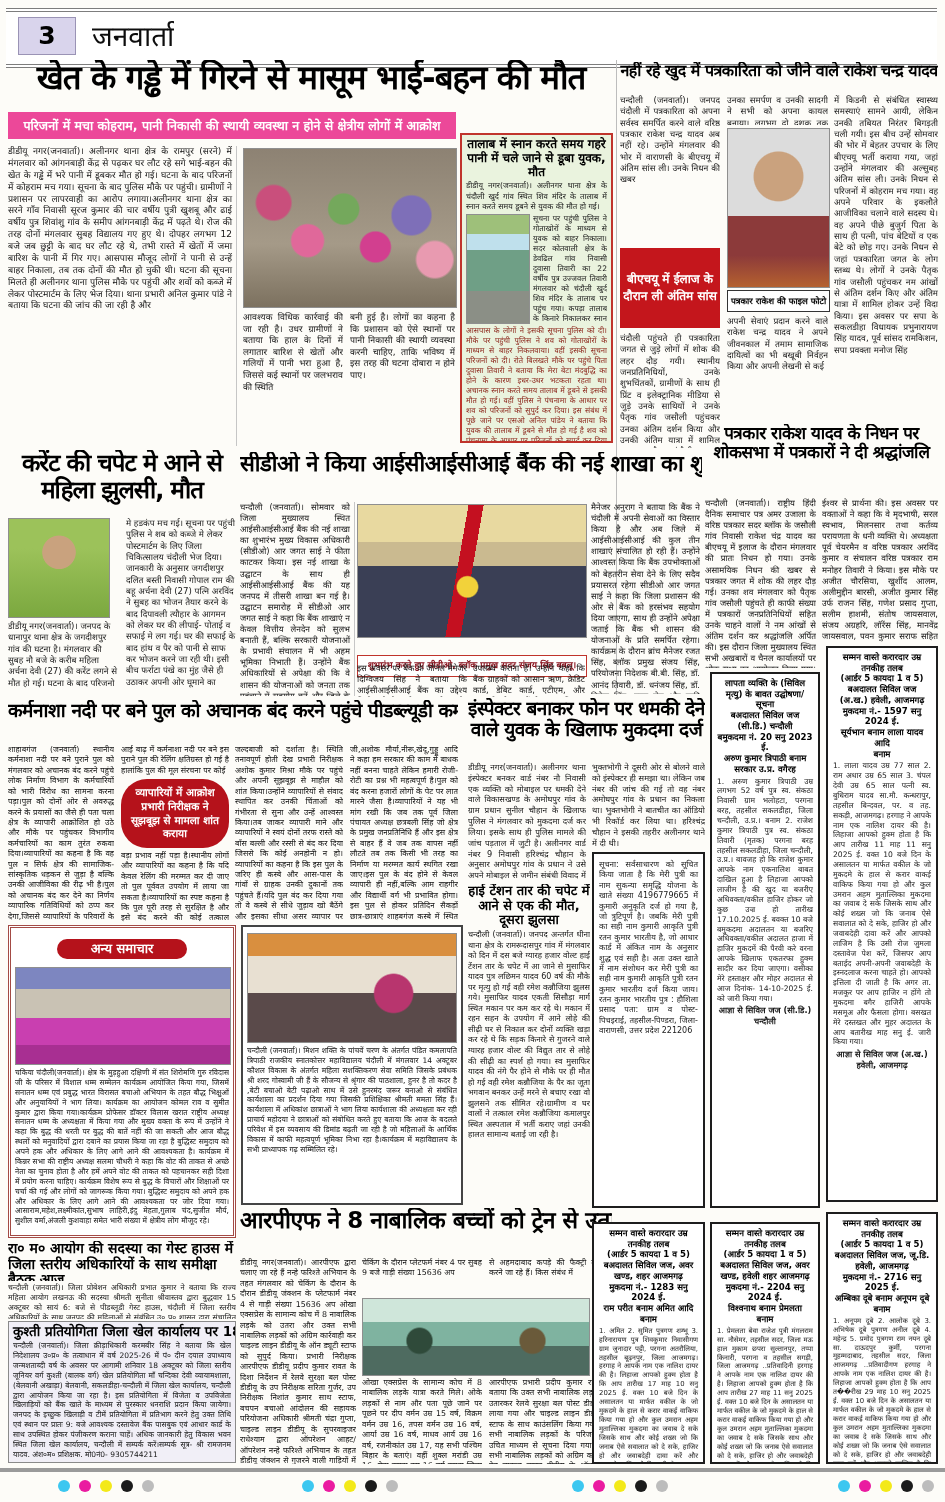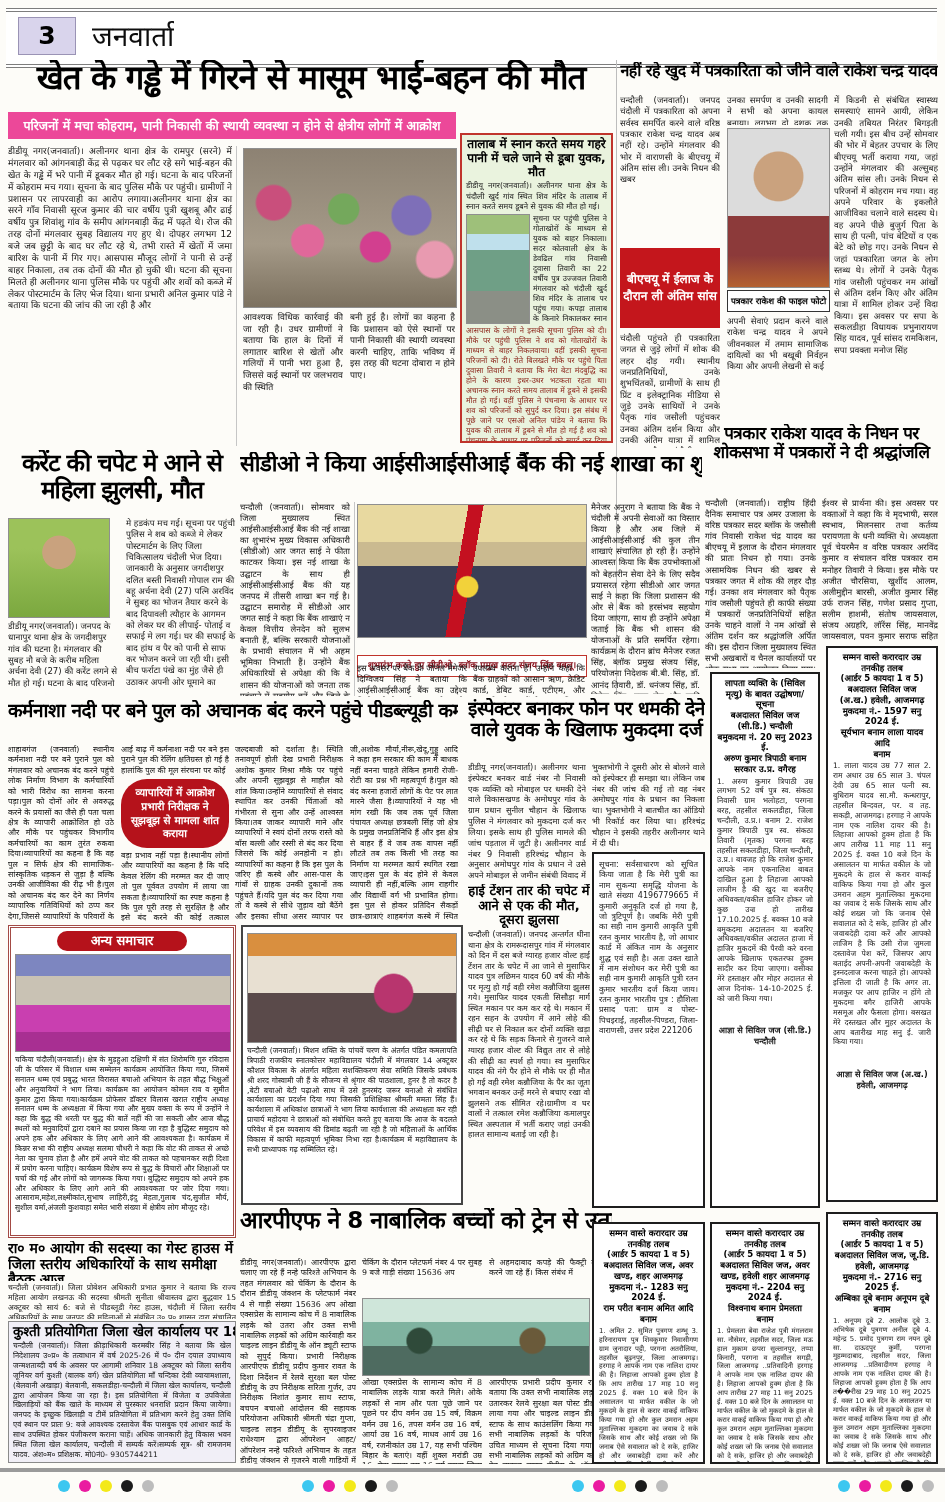--- a/index.html
+++ b/index.html
@@ -6,21 +6,21 @@
   body{width:945px;height:1502px;position:relative;background:#fdfcf8;
        font-family:"DejaVu Sans",sans-serif;color:#1a1a1a}
   .abs{position:absolute;overflow:hidden}
   .jt{text-align:justify;color:#161616;line-height:1.32}
   .hd{font-weight:bold;color:#000;text-align:center;line-height:1.12}
   .whd{font-weight:bold;color:#fff;text-align:center}
   .ph{border:1px solid #8f8f8f}
   .nbox{border:2px solid #1d1d1d;background:#fff;box-sizing:border-box;padding:4px 5px}
   .ntitle{font-weight:bold;text-align:center;font-size:8.6px;line-height:1.25;color:#000}
   .nbody{font-size:7.6px;text-align:justify;line-height:1.3;margin-top:2px}
-  .nsign{font-weight:bold;text-align:center;font-size:8.2px;margin-top:21px}
+  .nsign{font-weight:bold;text-align:center;font-size:8.2px;margin-top:1px}
   .vline{position:absolute;width:0;border-left:1px solid #bdbdbd}
   .dot{width:12px;height:12px;border-radius:50%;display:inline-block;margin-right:9px}
   .dots{position:absolute;top:1477px;height:14px}
 </style>
 </head>
 <body>
 
 <div class="abs" style="left:6px;top:8px;width:931px;height:52px;border-top:4px double #7d7d7d;border-bottom:4px double #7d7d7d;background:#fff">
   <div class="abs hd" style="left:12px;top:5px;width:56px;height:36px;background:#d9d4ec;border:1px solid #9a93b5;font-size:25px;line-height:36px">3</div>
   <div class="abs" style="left:86px;top:4px;font-size:28px;font-weight:normal;color:#0d0d0d">जनवार्ता</div>
@@ -102,21 +102,21 @@
 <div class="abs jt" style="left:592px;top:762px;width:113px;height:86px;font-size:8.2px">भुक्तभोगी ने दूसरी ओर से बोलने वाले को इंस्पेक्टर ही समझा था। लेकिन जब नंबर की जांच की गई तो वह नंबर अमोघपुर गांव के प्रधान का निकला था। भुक्तभोगी ने बातचीत का ऑडियो भी रिकॉर्ड कर लिया था। हरिश्चंद्र चौहान ने इसकी तहरीर अलीनगर थाने में दी थी।</div>
 
 <div class="abs hd" style="left:468px;top:884px;width:122px;height:44px;font-size:13px">हाई टेंशन तार की चपेट में आने से एक की मौत, दूसरा झुलसा</div>
 <div class="abs jt" style="left:468px;top:930px;width:122px;height:276px;font-size:8px">चन्दौली (जनवार्ता)। जनपद अन्तर्गत धीना थाना क्षेत्र के रामरूदासपुर गांव में मंगलवार को दिन में दस बजे ग्यारह हजार वोल्ट हाई टेंशन तार के चपेट में आ जाने से मुसाफिर यादव पुत्र लछिमन यादव 60 वर्ष की मौके पर मृत्यु हो गई वही रमेश कन्नौजिया झुलस गये। मुसाफिर यादव एकती सिसौड़ा मार्ग स्थित मकान पर कम कर रहे थे। मकान में रहन सहन के उपयोग में आने लोहे की सीढ़ी घर से निकाल कर दोनों व्यक्ति खड़ा कर रहे थे कि सड़क किनारे से गुजरने वाले ग्यारह हजार वोल्ट की विद्युत तार से लोहे की सीढ़ी का स्पर्श हो गया। स्व मुसाफिर यादव की नंगे पैर होने से मौके पर ही मौत हो गई वही रमेश कन्नौजिया के पैर का जूता भगवान बनकर उन्हें मरने से बचाए रखा वो झुलसने तक सीमित रहे।ग्रामीण व घर वालों ने तत्काल रमेश कन्नौजिया कमालपुर स्थित अस्पताल में भर्ती कराए जहां उनकी हालत सामान्य बताई जा रही है।</div>
 
 <div class="abs nbox" style="left:592px;top:852px;width:113px;height:356px">
   <div class="nbody" style="font-size:8px">सूचना: सर्वसाधारण को सूचित किया जाता है कि मेरी पुत्री का नाम सुकन्या समृद्धि योजना के खाते संख्या 4196779665 में कुमारी अनुकृति दर्ज हो गया है, जो त्रुटिपूर्ण है। जबकि मेरी पुत्री का सही नाम कुमारी आकृति पुत्री रतन कुमार भारतीय है, जो आधार कार्ड में अंकित नाम के अनुसार शुद्ध एवं सही है। अतः उक्त खाते में नाम संशोधन कर मेरी पुत्री का सही नाम कुमारी आकृति पुत्री रतन कुमार भारतीय दर्ज किया जाय। रतन कुमार भारतीय पुत्र : हौशिला प्रसाद पता: ग्राम व पोस्ट- पिचइराई, तहसील-पिण्डरा, जिला-वाराणसी, उत्तर प्रदेश 221206</div>
 </div>
 
 <div class="abs" style="left:8px;top:925px;width:228px;height:313px;border:3px double #a34a44;background:#fff;box-sizing:border-box;padding:3px 4px">
-  <div class="whd" style="background:#b5121b;border-radius:11px;width:130px;margin:0 auto;font-size:13px;line-height:20px;height:20px">अन्य समाचार</div>
+  <div class="whd" style="background:#b5121b;border-radius:11px;width:130px;margin:8px auto;font-size:13px;line-height:20px;height:20px">अन्य समाचार</div>
   <div class="ph" style="width:214px;height:96px;margin-top:3px;background:
          linear-gradient(180deg,#7d86c0 0 22%,#c9c2b4 22% 52%,#c93fb0 52% 80%,#a82f92 80% 100%)"></div>
   <div class="jt" style="font-size:7.5px;margin-top:3px;height:166px;overflow:hidden">चकिया चंदौली(जनवार्ता)। क्षेत्र के मुड़हुआ दक्षिणी में संत शिरोमणि गुरु रविदास जी के परिसर में विशाल धम्म सम्मेलन कार्यक्रम आयोजित किया गया, जिसमें सनातन धम्म एवं प्रबुद्ध भारत विरासत बचाओ अभियान के तहत बौद्ध भिक्षुओं और अनुयायियों ने भाग लिया। कार्यक्रम का आयोजन कोमल राव व सुमीत कुमार द्वारा किया गया।कार्यक्रम प्रोफेसर डॉक्टर विलास खरात राष्ट्रीय अध्यक्ष सनातन धम्म के अध्यक्षता में किया गया और मुख्य वक्ता के रूप में उन्होंने ने कहा कि बुद्ध की धरती पर बुद्ध की बातें नहीं की जा सकती और आज बौद्ध स्थलों को मनुवादियों द्वारा दबाने का प्रयास किया जा रहा है बुद्धिस्ट समुदाय को अपने हक और अधिकार के लिए आगे आने की आवश्यकता है। कार्यक्रम में किन्नर सभा की राष्ट्रीय अध्यक्ष सलमा चौधरी ने कहा कि वोट की ताकत से अच्छे नेता का चुनाव होता है और हमें अपने वोट की ताकत को पहचानकर सही दिशा में प्रयोग करना चाहिए। कार्यक्रम विशेष रूप से बुद्ध के विचारों और शिक्षाओं पर चर्चा की गई और लोगों को जागरूक किया गया। बुद्धिस्ट समुदाय को अपने हक और अधिकार के लिए आगे आने की आवश्यकता पर जोर दिया गया। आसाराम,महेश,लक्ष्मीकांत,सुभाष लाहिरी,इंदु मेहता,गुलाब चंद,सुजीत मौर्य, सुशील वर्मा,अंजली कुशवाहा समेत भारी संख्या में क्षेत्रीय लोग मौजूद रहे।</div>
 </div>
 
 <div class="abs hd" style="left:8px;top:1241px;width:228px;height:40px;font-size:14px;text-align:left">रा० म० आयोग की सदस्या का गेस्ट हाउस में जिला स्तरीय अधिकारियों के साथ समीक्षा बैठक आज</div>
 <div class="abs jt" style="left:8px;top:1283px;width:228px;height:36px;font-size:7.6px">चन्दौली (जनवार्ता)। जिला प्रोबेशन अधिकारी प्रभात कुमार ने बताया कि राज्य महिला आयोग लखनऊ की सदस्या श्रीमती सुनीता श्रीवास्तव द्वारा बुद्धवार 15 अक्टूबर को सायं 6: बजे से पीडब्लूडी गेस्ट हाउस, चंदौली में जिला स्तरीय अधिकारियों के साथ जनपद की महिलाओं से संबंधित उ० प्र० शासन द्वारा संचालित विभिन्न कल्याणकारी योजनाओं से संबंधित समीक्षा बैठक करेंगी।</div>
 
 <div class="abs" style="left:8px;top:1321px;width:228px;height:142px;border:1px solid #8a8a8a;background:#f1eff7;box-sizing:border-box;padding:2px 4px">
   <div class="hd" style="font-size:13.5px;text-align:left;white-space:nowrap">कुश्ती प्रतियोगिता जिला खेल कार्यालय पर 18 को</div>

